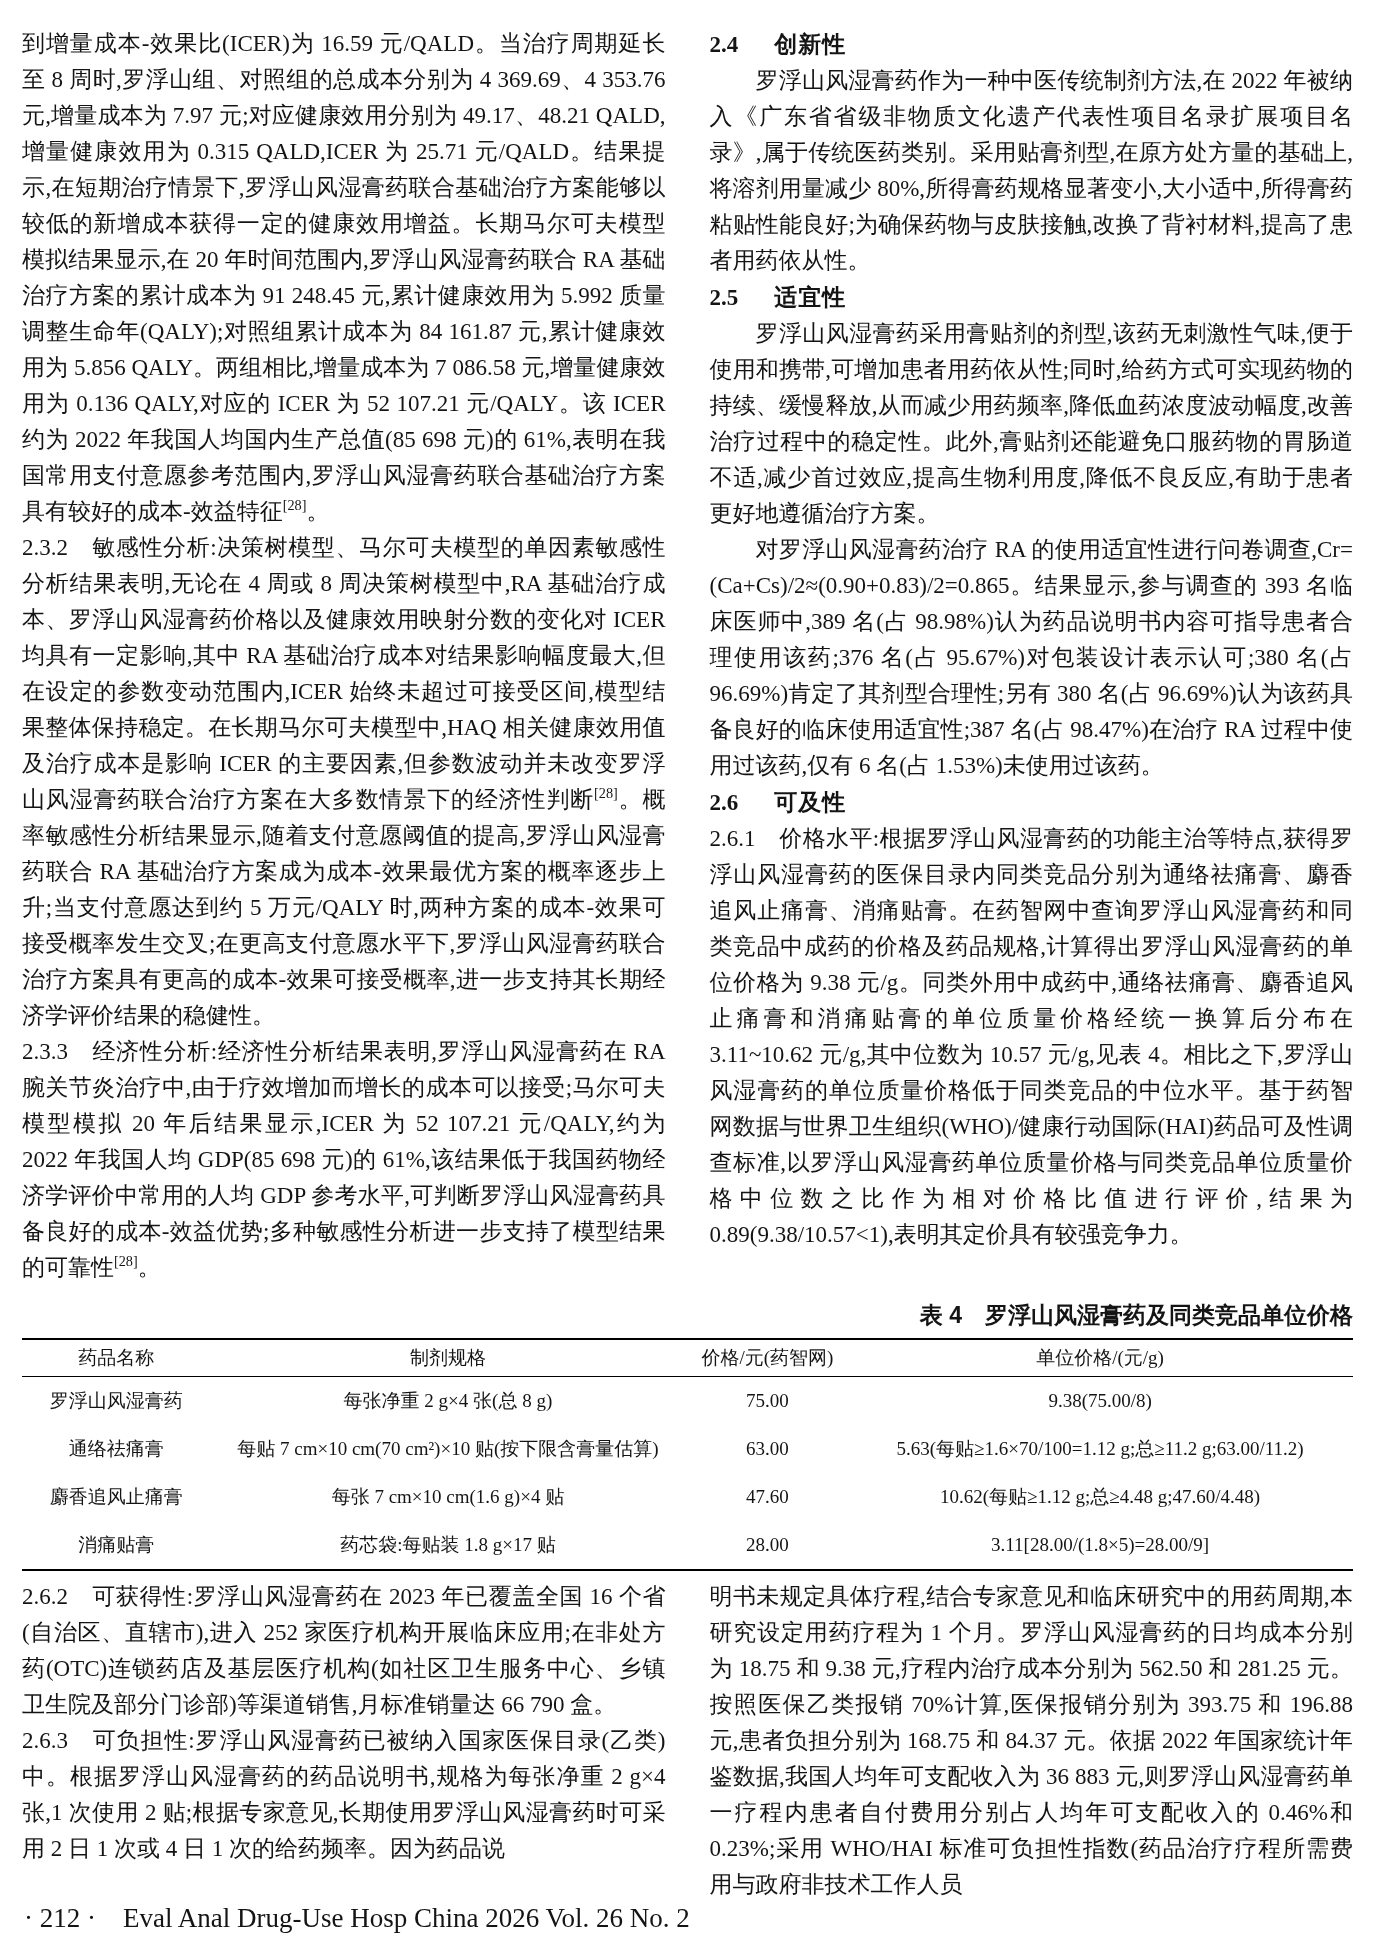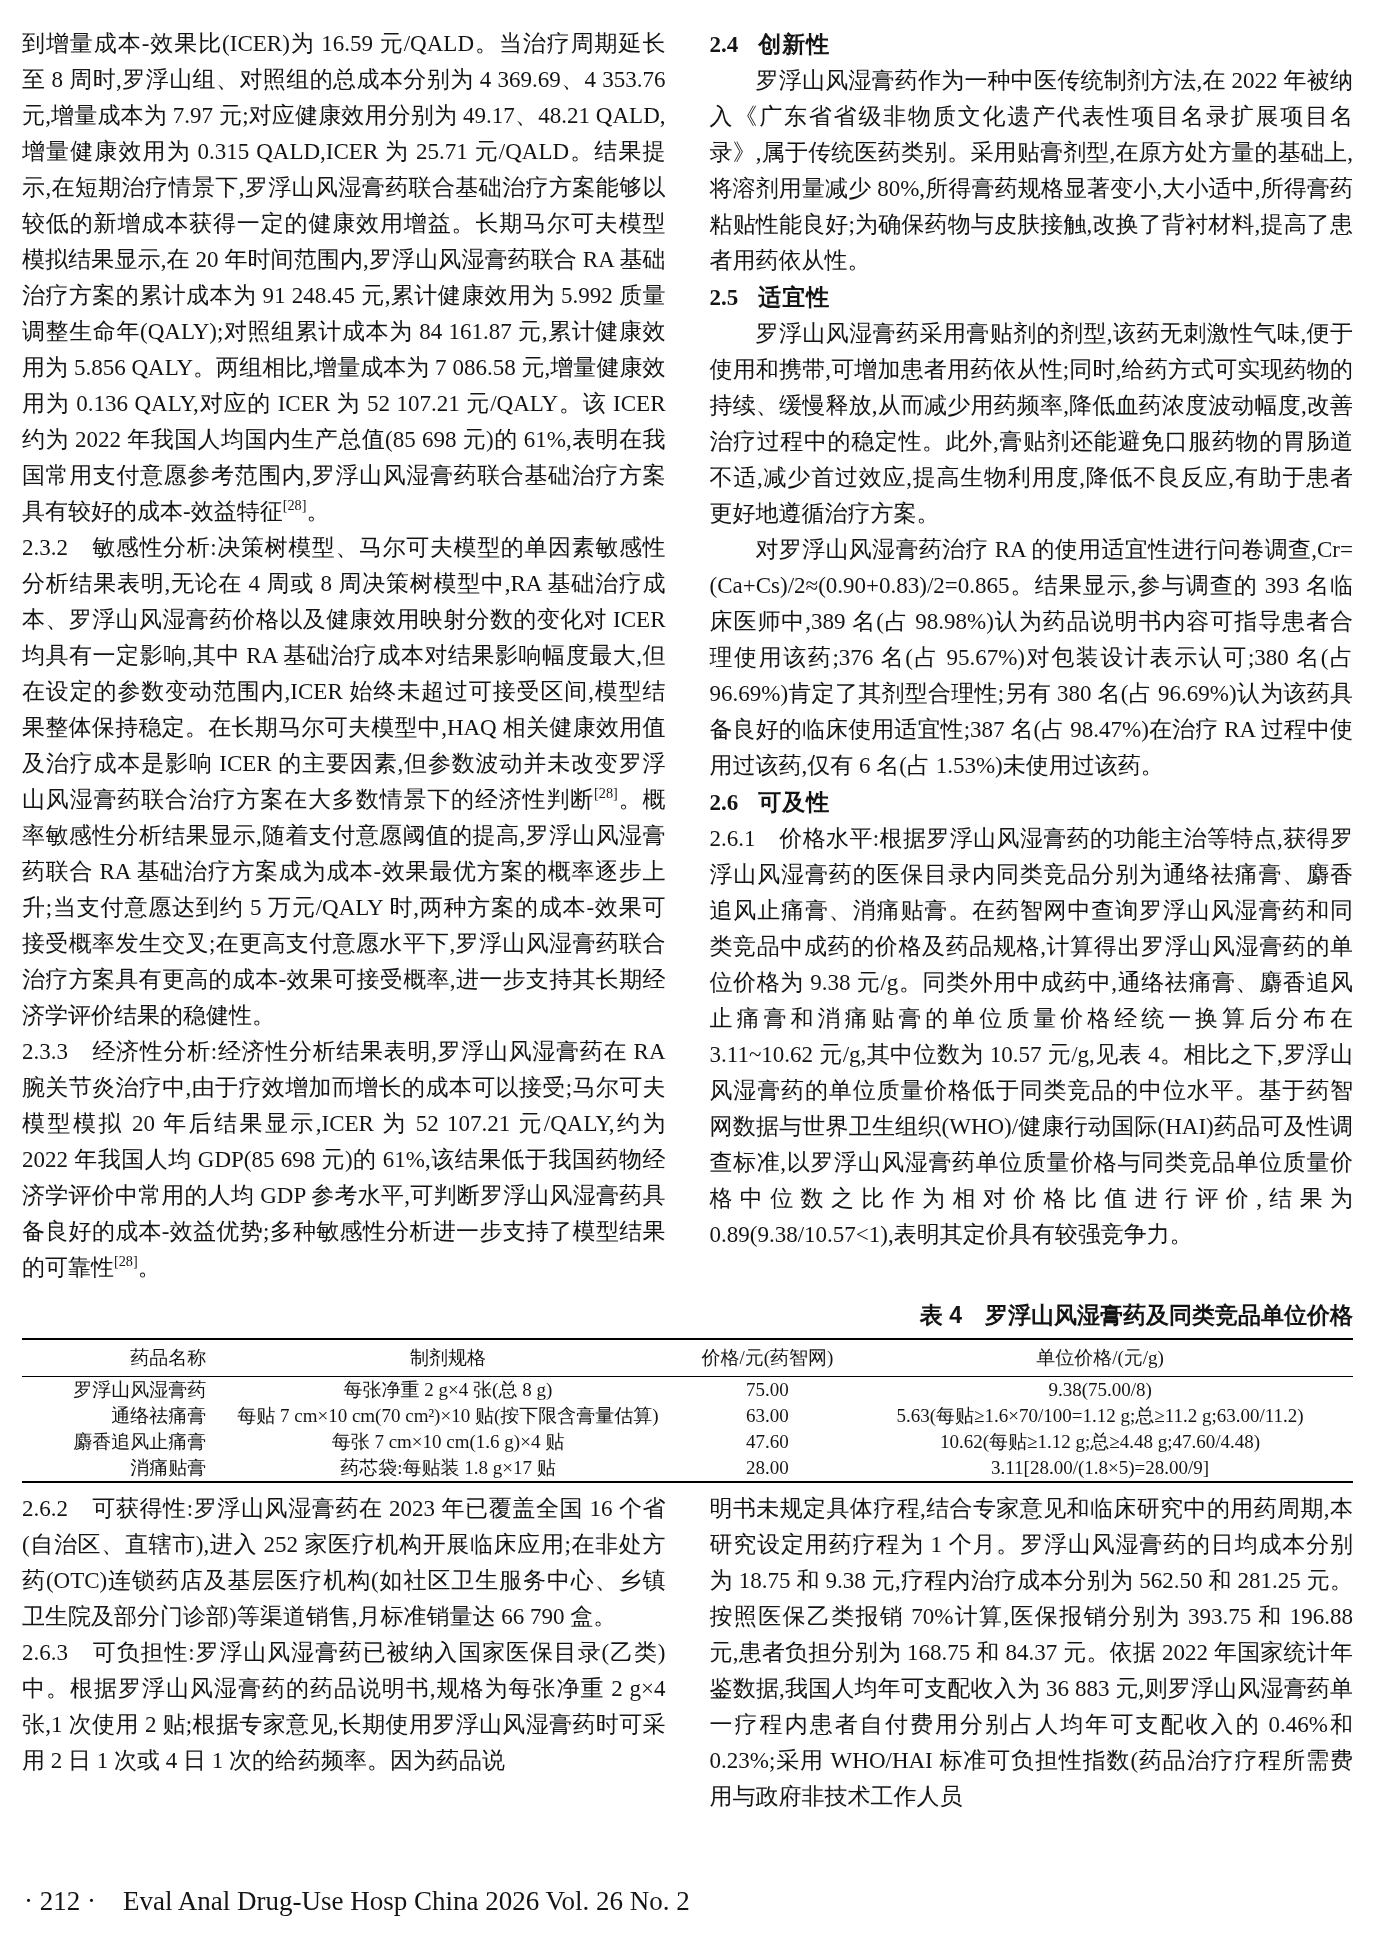--- a/index.html
+++ b/index.html
@@ -15,39 +15,39 @@
   }
   .cols { display:flex; gap:44px; }
   .col { width:645px; }
   p.para {
     font-size:23px; line-height:36px;
     text-align:justify; text-justify:inter-ideograph;
   }
   p.indent { text-indent:2em; }
   sup.ref { font-size:0.62em; vertical-align:super; line-height:0; }
   .sec-heading { font-size:23px; line-height:37px; font-weight:bold; }
-  .sec-heading .h-num { font-family:"Liberation Serif","DejaVu Serif",serif; margin-right:20px; }
+  .sec-heading .h-num { font-family:"Liberation Serif","DejaVu Serif",serif; margin-right:36px; }
   .sec-heading .h-title { font-family:"Liberation Sans","DejaVu Sans",sans-serif; letter-spacing:1px; }
   .table-block { margin-top:12px; }
   .table-title {
     text-align:right; font-weight:bold; font-size:23px; line-height:34px;
     font-family:"Liberation Sans","DejaVu Sans",sans-serif;
     margin-bottom:6px;
   }
   table.t4 {
     width:100%; border-collapse:collapse;
     border-top:2.5px solid #000; border-bottom:2.5px solid #000;
     font-size:19px;
   }
   table.t4 th {
     font-weight:normal; border-bottom:1.5px solid #000;
     padding:5px 2px; text-align:center; font-size:19px;
   }
-  table.t4 td { padding:0 2px; text-align:center; line-height:26px; }
-  table.t4 th:first-child, table.t4 td:first-child { text-align:right; padding-left:4px; }
+  table.t4 td { padding:11px 2px; text-align:center; line-height:26px; }
+  table.t4 th:first-child, table.t4 td:first-child { text-align:center; padding-left:4px; }
   table.t4 col.c1 { width:14%; }
   table.t4 col.c2 { width:36%; }
   table.t4 col.c3 { width:12%; }
   table.t4 col.c4 { width:38%; }
   .bottom { margin-top:8px; }
   .footer {
     margin-top:auto; display:flex; justify-content:space-between; align-items:baseline;
     font-size:27px; line-height:30px; padding:0 2px 8px 2px;
   }
 </style>

